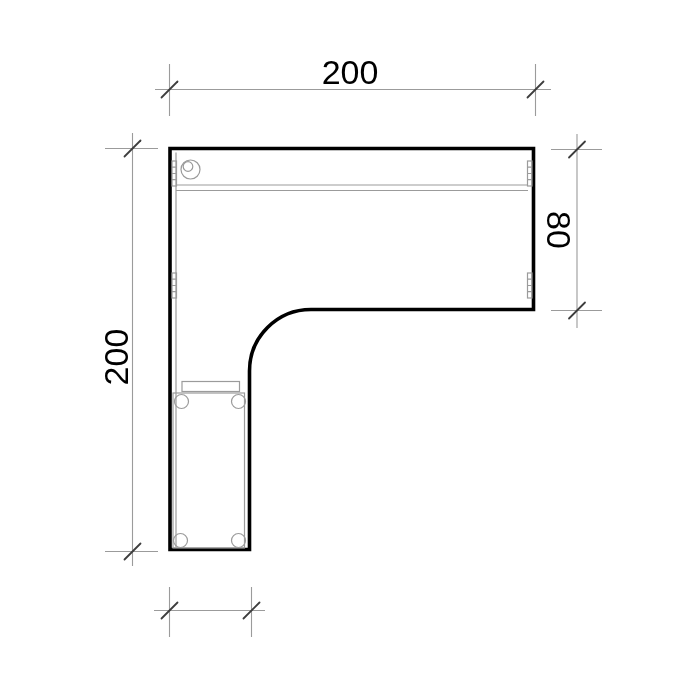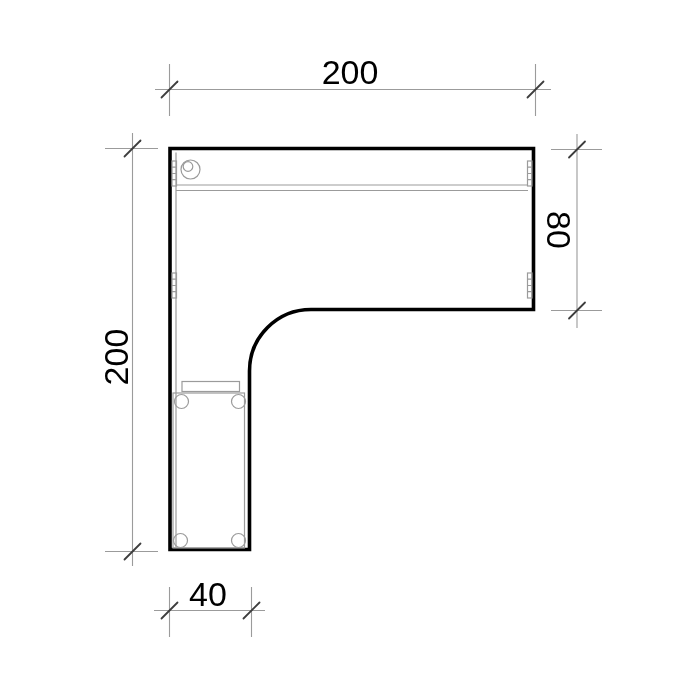--- a/index.html
+++ b/index.html
@@ -104,15 +104,14 @@
       <path d="M 243.5,618.5 L 259.5,602.5"></path>
     </g>
   </svg>
 
   <div class="dim-label" style="left:280px;top:55px;">200</div>
 
   <div class="dim-label rot-cw" style="left:489px;top:213px;">80</div>
 
   <div class="dim-label rot-ccw" style="left:46px;top:340px;">200</div>
 
-  <div class="dim-label" style="left:138px;top:577px;">40</div>
 
 </div>
 
 </body></html>

